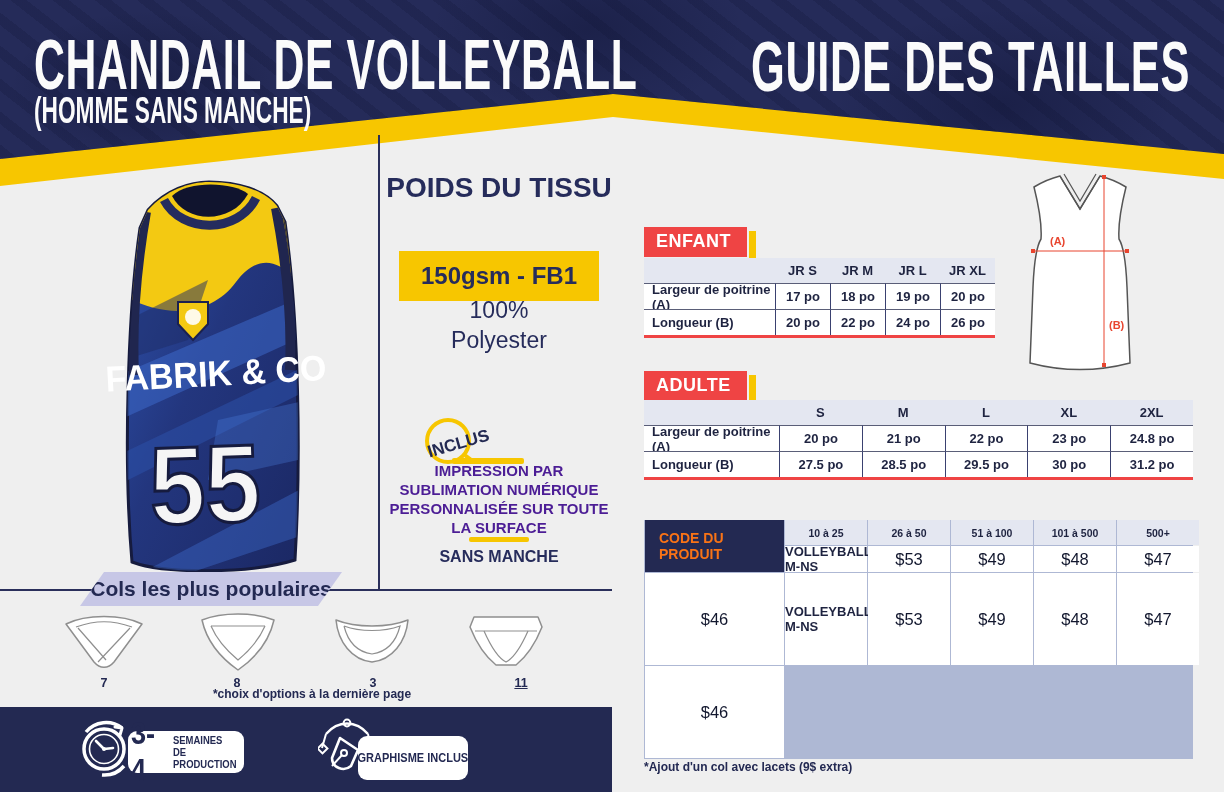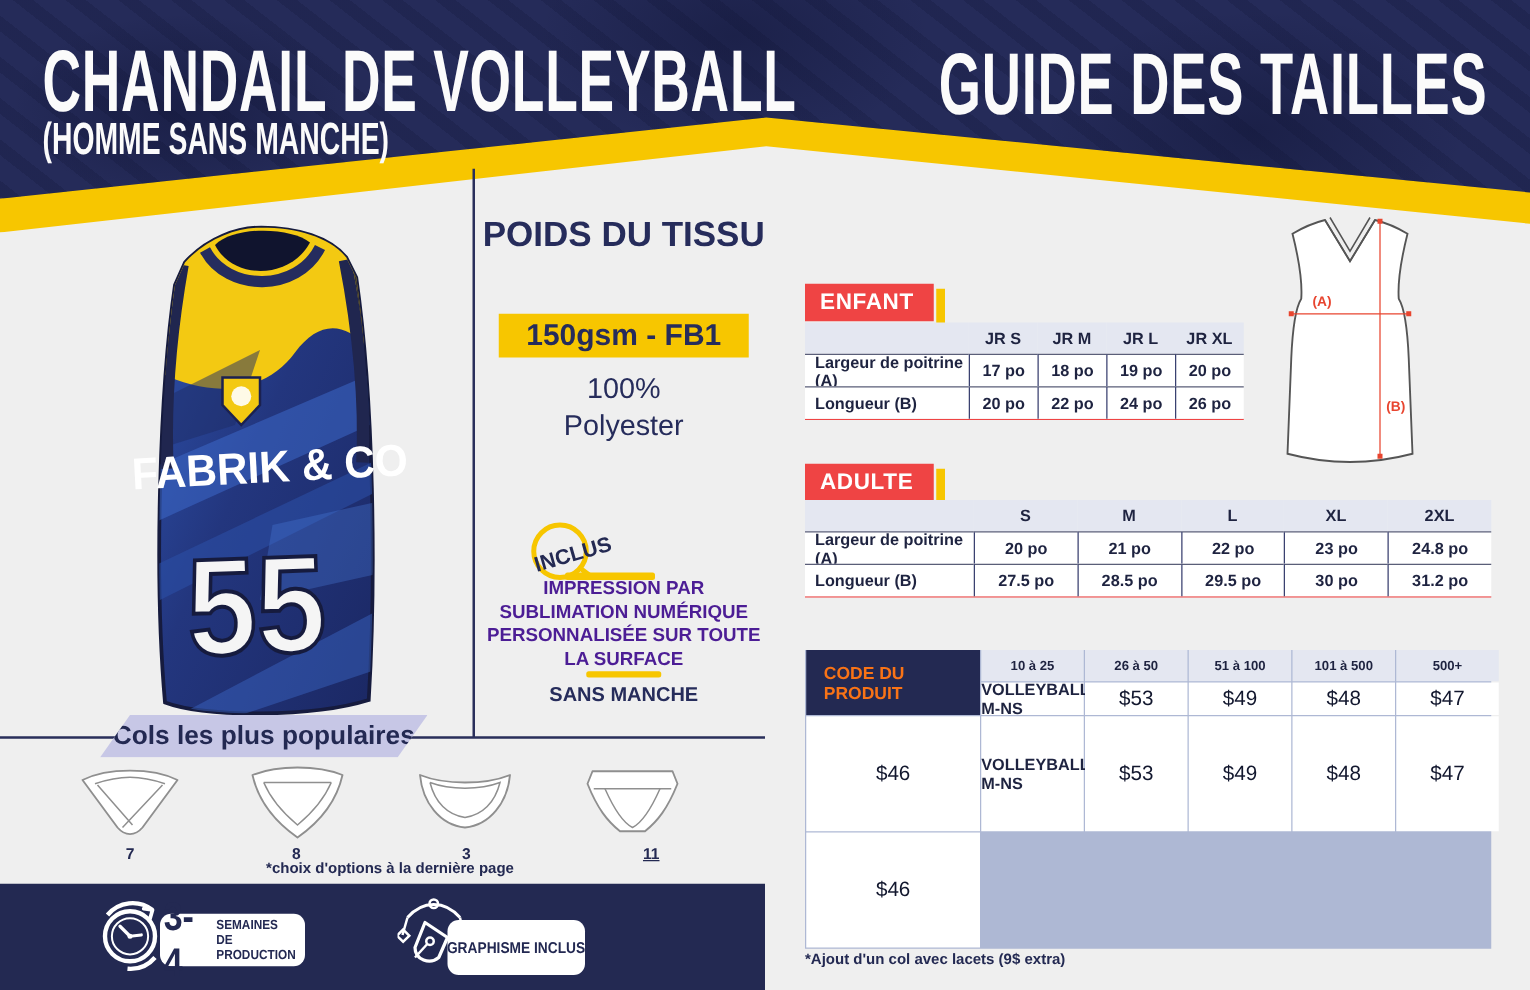--- a/index.html
+++ b/index.html
@@ -22,34 +22,34 @@
   .title-left  { left:34px; top:30px; font-size:70px; transform:scaleX(.61); transform-origin:left top; z-index:3; letter-spacing:1px;}
   .subtitle-left { left:34px; top:93px; font-size:36px; transform:scaleX(.63); transform-origin:left top; z-index:3; }
   .title-right { right:34px; top:32px; font-size:70px; transform:scaleX(.62); transform-origin:right top; z-index:3; letter-spacing:1px;}
 
   
   .v-divider { left:378px; top:135px; width:2px; height:455px; background:#2A2F5B; }
   .h-rule { left:0; top:589px; width:612px; height:2px; background:#2A2F5B; }
 
   
   .fabric-head { left:386px; top:170px; width:226px; text-align:center; font-size:28px; font-weight:bold; line-height:1.3; color:#262C5B; }
-  .fabric-chip { left:399px; top:251px; width:200px; height:35px; background:#F7C600; display:flex; align-items:center; justify-content:center; font-size:24px; font-weight:bold; color:#262C5B; }
+  .fabric-chip { left:399px; top:251px; width:200px; height:50px; background:#F7C600; display:flex; align-items:center; justify-content:center; font-size:24px; font-weight:bold; color:#262C5B; }
   .fabric-material { left:419px; top:296px; width:160px; text-align:center; font-size:23px; line-height:1.3; color:#262C5B; }
   .fabric-feature { left:383px; top:462px; width:232px; text-align:center; font-size:15px; font-weight:bold; line-height:1.26; color:#4c1d95; }
   .mini-bar { left:469px; top:537px; width:60px; height:5px; background:#F7C600; border-radius:2px; }
   .sleeve-label { left:386px; top:548px; width:226px; text-align:center; font-size:16px; font-weight:bold; color:#262C5B; }
 
   
   .tag { background:#ef4444; color:#fff; font-weight:bold; font-size:18px; padding:4px 16px 5px 12px; display:inline-block; position:absolute; letter-spacing:.5px; }
   .tag::after { content:""; position:absolute; right:-9px; top:4px; width:7px; height:100%; background:#F7C600; }
   .tag-enfant { left:644px; top:227px; }
   .tag-adulte { left:644px; top:371px; }
 
   
-  .size-table { position:absolute; display:grid; border-bottom:1px solid #ef4444; }
+  .size-table { position:absolute; display:grid; border-bottom:3px solid #ef4444; }
   .size-table .cell { display:flex; align-items:center; justify-content:center; font-size:13px; font-weight:bold; color:#1E2340; background:#fff; }
   .size-table .hcell { background:#E4E7F1; }
   .size-table .lab { justify-content:flex-start; padding-left:8px; }
   .size-table .data { border-top:1px solid #5A5E78; }
   .size-table .vline { border-left:1.5px solid #3A4170; }
   .t-enfant { left:644px; top:258px; width:351px; grid-template-columns:131px repeat(4,55px); grid-template-rows:25px 26px 26px; }
   .t-adulte { left:644px; top:400px; width:549px; grid-template-columns:135px repeat(5,1fr); grid-template-rows:25px 26px 26px; }
 
   
   .price-table { left:644px; top:520px; width:549px; display:grid; grid-template-columns:139px repeat(5,82px); grid-template-rows:25px 26px 92px 92px; gap:1px; background:#AEB8D4; padding:0 1px 1px 1px; }

